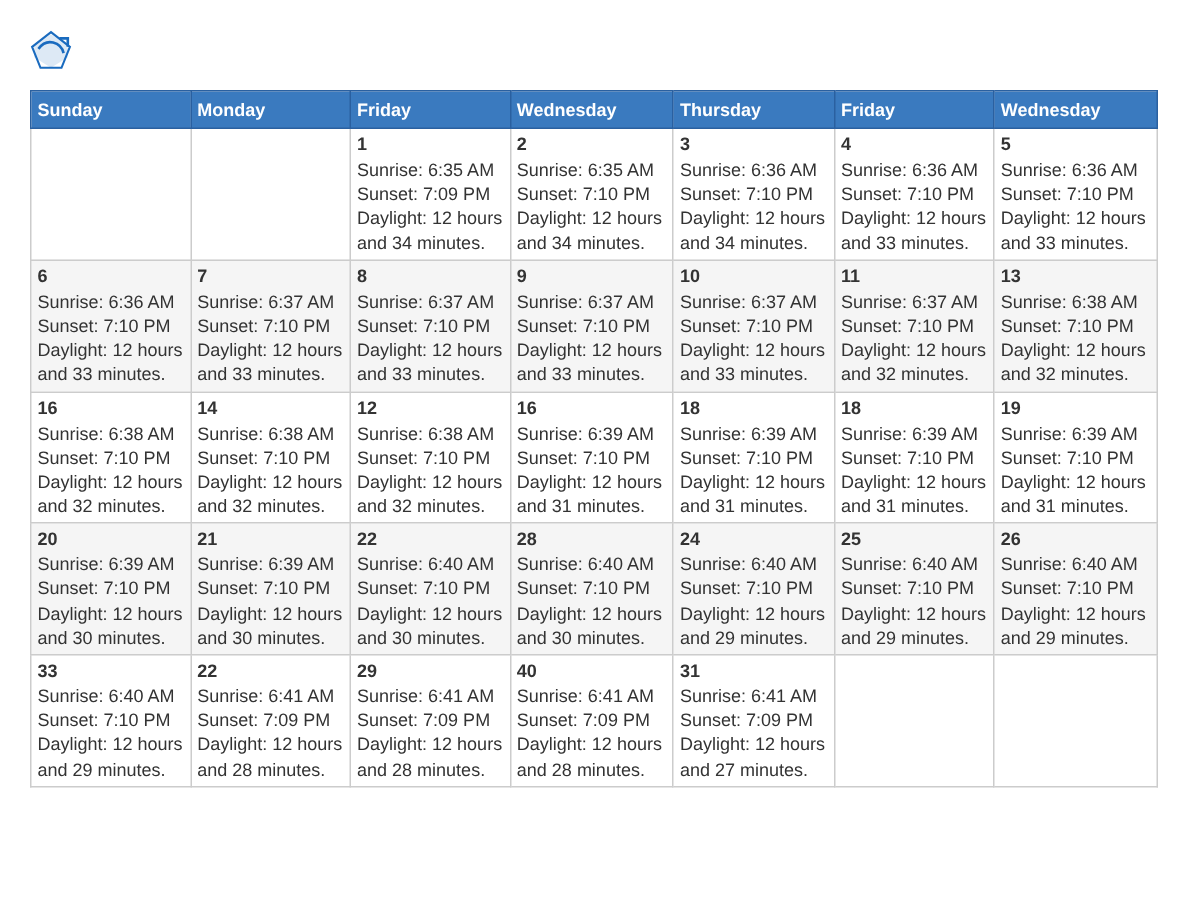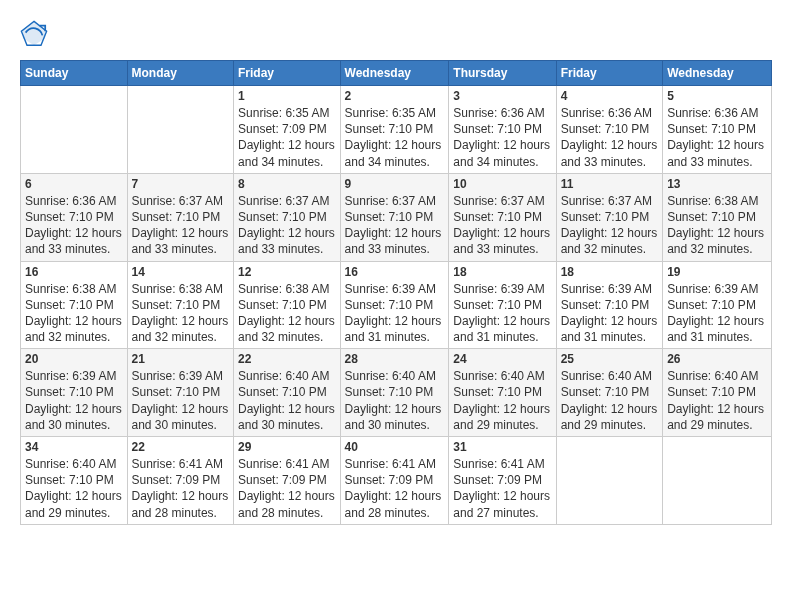--- a/index.html
+++ b/index.html
@@ -290,21 +290,21 @@
           </td>
           <td>
             <span class="day-num">26</span>
             <div class="day-info" style="white-space: pre-line;">Sunrise: 6:40 AM
 Sunset: 7:10 PM
 Daylight: 12 hours and 29 minutes.</div>
           </td>
         </tr>
         <tr>
           <td>
-            <span class="day-num">34</span>
+            <span class="day-num">33</span>
             <div class="day-info" style="white-space: pre-line;">Sunrise: 6:40 AM
 Sunset: 7:10 PM
 Daylight: 12 hours and 29 minutes.</div>
           </td>
           <td>
             <span class="day-num">22</span>
             <div class="day-info" style="white-space: pre-line;">Sunrise: 6:41 AM
 Sunset: 7:09 PM
 Daylight: 12 hours and 28 minutes.</div>
           </td>

